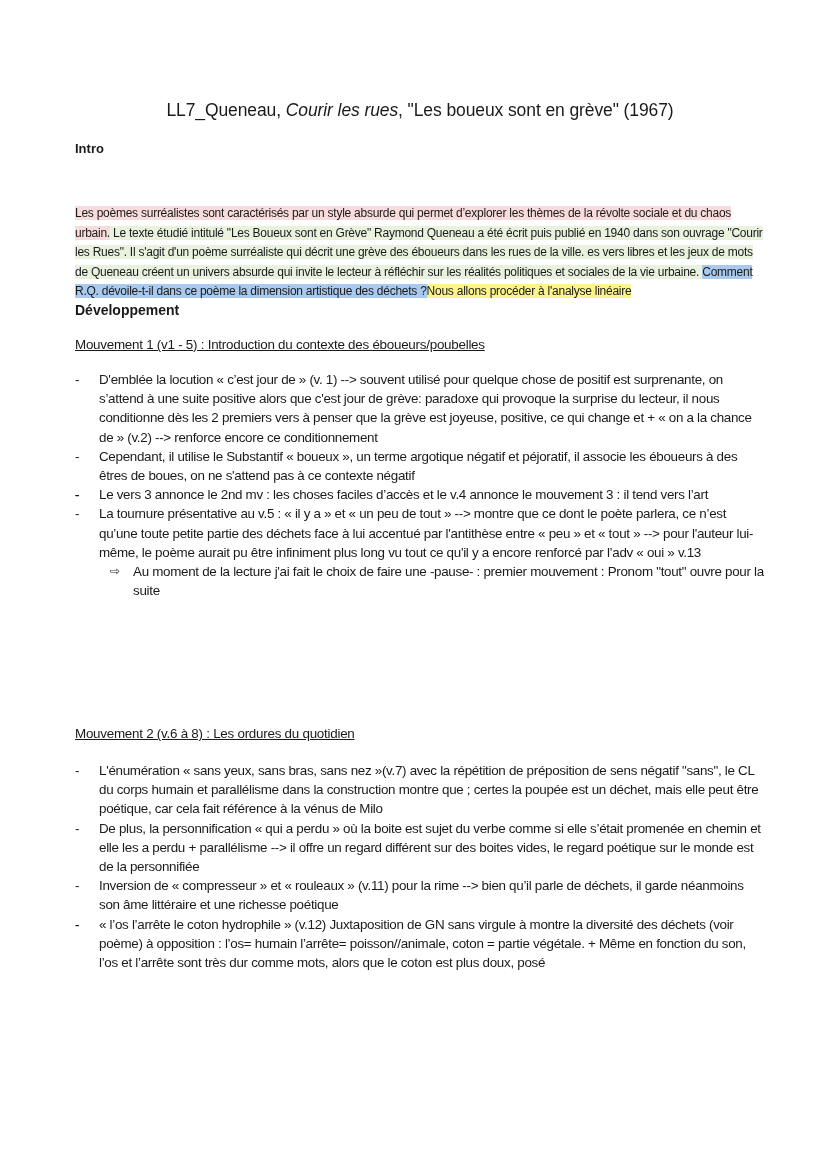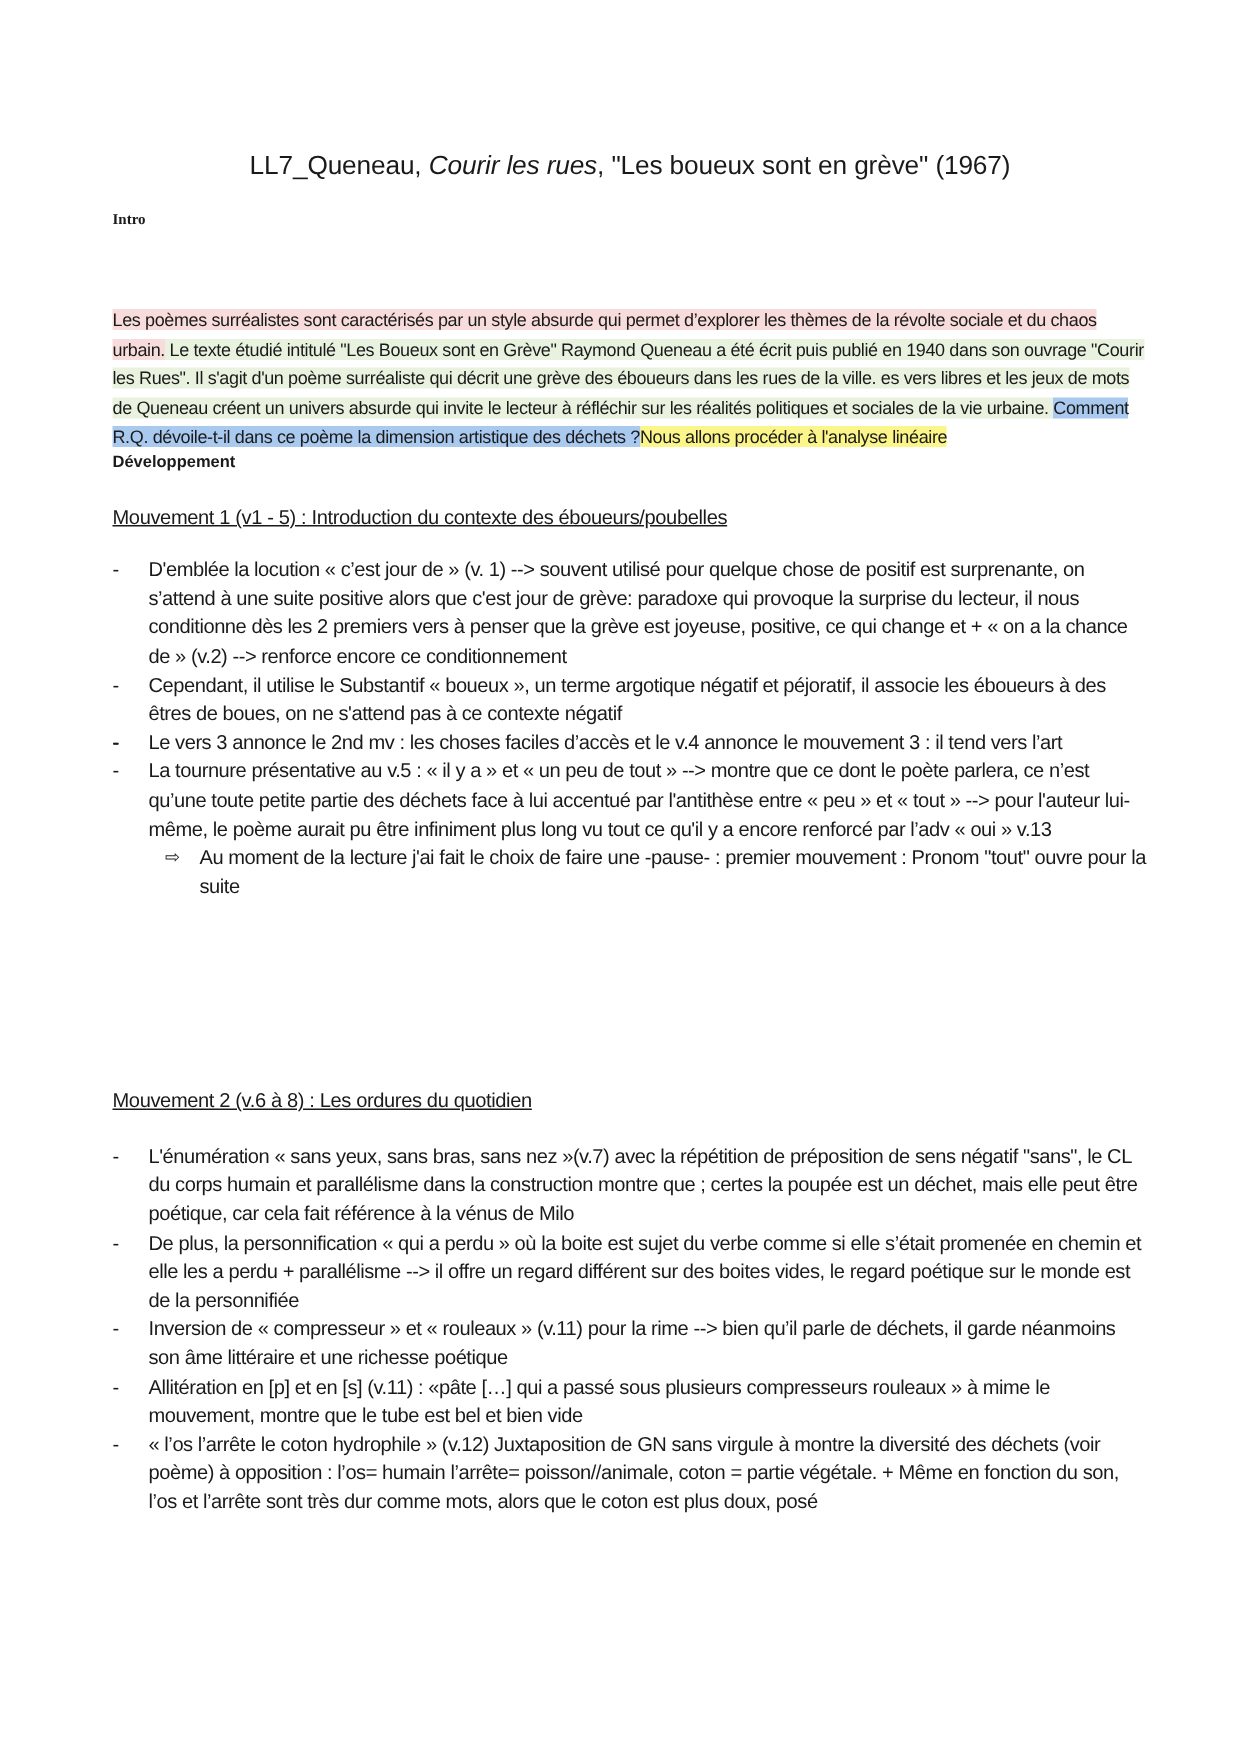--- a/index.html
+++ b/index.html
@@ -7,30 +7,30 @@
     width: 828px; height: 1171px; position: relative; overflow: hidden;
     font-family: "Liberation Sans", "DejaVu Sans", sans-serif;
     color: #1a1a1a;
   }
   .page { position: absolute; left: 75px; top: 0; width: 690px; }
   .title {
     position: absolute; top: 100px; left: 0; width: 690px; text-align: center;
     font-size: 17.5px; letter-spacing: -0.1px;
   }
   .title i { }
-  .h-intro { position: absolute; top: 141px; left: 0; font-weight: bold; font-size: 10px; font-family: Liberation Serif, serif; }
+  .h-intro { position: absolute; top: 141px; left: 0; font-weight: bold; font-size: 13px; }
   .intro {
     position: absolute; top: 174px; left: 0; width: 690px;
     font-size: 12px; line-height: 19.6px; letter-spacing: -0.25px; margin-top: 30px;
   }
   .hl-pink { background: #f8dcdc; }
   .hl-green { background: #e9f2df; }
   .hl-blue { background: #a9c9ef; }
   .hl-yellow { background: #fbf58a; }
-  .h-dev { position: absolute; top: 302px; left: 0; font-weight: bold; font-size: 11px; }
+  .h-dev { position: absolute; top: 302px; left: 0; font-weight: bold; font-size: 14px; }
   .mv { position: absolute; left: 0; font-size: 13.4px; text-decoration: underline; letter-spacing: -0.25px; }
   .list { position: absolute; left: 0; width: 690px; margin: 0; padding: 0; list-style: none; }
   .list li {
     position: relative; padding-left: 24px; font-size: 13.4px; line-height: 19.2px;
     letter-spacing: -0.3px;
   }
   .list li .dash { position: absolute; left: 0; top: 0; }
   .arrow-item {
     position: relative; padding-left: 58px; font-size: 13.4px; line-height: 19.2px; letter-spacing: -0.3px;
   }
@@ -60,17 +60,17 @@
     <li><span class="dash">-</span><span>La tournure présentative au v.5 : « il y a » et « un peu de tout » --&gt; montre que ce dont le poète parlera, ce n’est qu’une toute petite partie des déchets face à lui accentué par l'antithèse entre « peu » et « tout » --&gt; pour l'auteur lui-même, le poème aurait pu être infiniment plus long vu tout ce qu'il y a encore renforcé par l’adv « oui » v.13</span></li>
     <div class="arrow-item"><span class="arr">⇨</span><span>Au moment de la lecture j'ai fait le choix de faire une -pause- : premier mouvement  : Pronom "tout" ouvre pour la suite</span></div>
   </ul>
 
   <div class="mv" style="top:726px">Mouvement 2 (v.6 à 8) : Les ordures du quotidien</div>
 
   <ul class="list" style="top:761px">
     <li><span class="dash">-</span><span>L'énumération « sans yeux, sans bras, sans nez »(v.7) avec la répétition de préposition de sens négatif "sans", le CL du corps humain et parallélisme dans la construction montre que ; certes la poupée est un déchet, mais elle peut être poétique, car cela fait référence à la vénus de Milo</span></li>
     <li><span class="dash">-</span><span>De plus, la personnification « qui a perdu » où la boite est sujet du verbe comme si elle s’était promenée en chemin et elle les a perdu + parallélisme --&gt; il offre un regard différent sur des boites vides, le regard poétique sur le monde est de la personnifiée</span></li>
     <li><span class="dash">-</span><span>Inversion de « compresseur » et « rouleaux » (v.11) pour la rime --&gt; bien qu’il parle de déchets, il garde néanmoins son âme littéraire et une richesse poétique</span></li>
-    <li><span class="dash">-</span><span>Allitération en [p] et en [s] (v.11) : «pâte […]  qui a passé sous plusieurs compresseurs rouleaux » à mime le mouvement, montre que le tube est bel et bien vide</span></li>
+    <li><span class="dash">-</span></li>
     <li><span class="dash">-</span><span>« l’os l’arrête le coton hydrophile » (v.12) Juxtaposition de GN sans virgule à montre la diversité des déchets (voir poème) à opposition : l’os= humain l’arrête= poisson//animale, coton = partie végétale. + Même en fonction du son, l’os et l’arrête sont très dur comme mots, alors que le coton est plus doux, posé</span></li>
   </ul>
 
 </div>
 
 </body></html>

